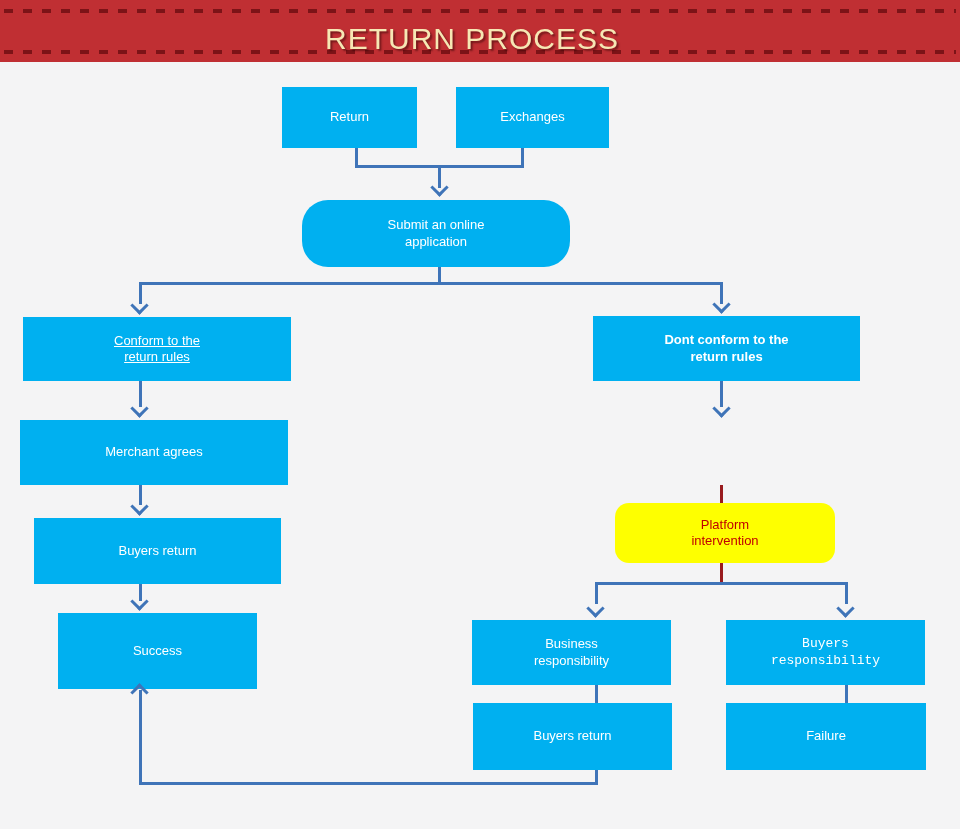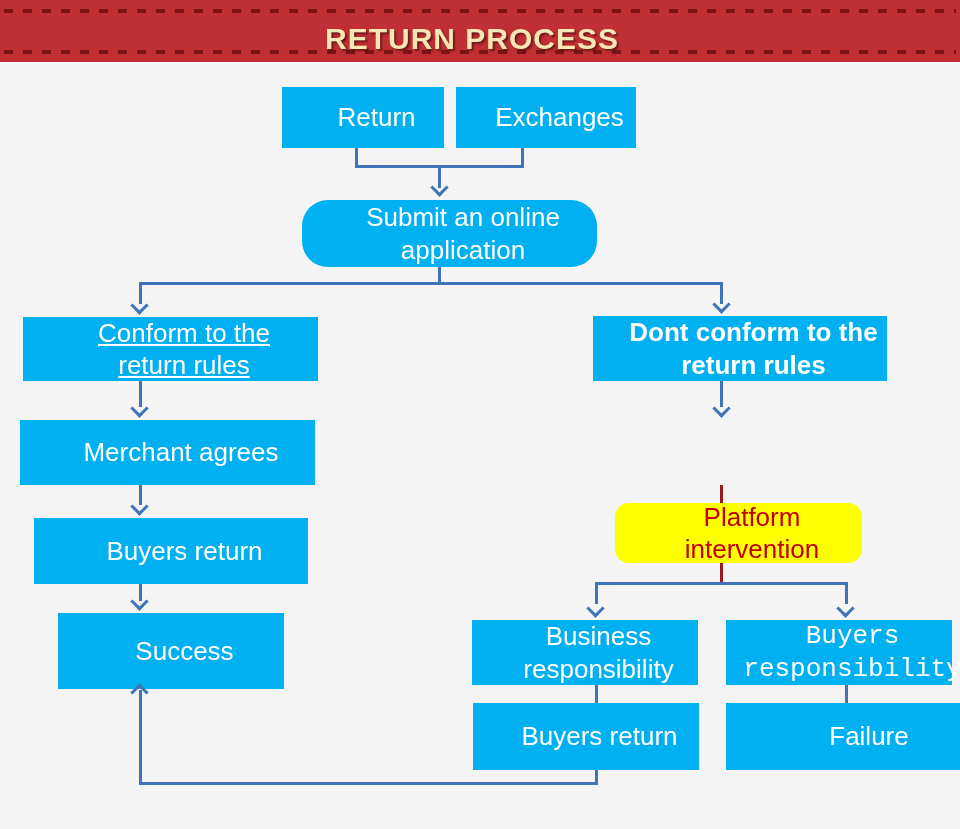--- a/index.html
+++ b/index.html
@@ -19,51 +19,50 @@
   }
   .banner .dash{
     position:absolute;left:4px;right:4px;height:4px;
     background:repeating-linear-gradient(to right,#7C1317 0 9px,transparent 9px 19px);
   }
   .banner .dash.top{top:9px;}
   .banner .dash.bottom{bottom:8px;}
   .banner .title{
     position:absolute;left:0;right:16px;top:0;height:78px;
     display:flex;align-items:center;justify-content:center;
-    color:#F6E7B4;font-size:30px;font-weight:700;letter-spacing:1px;
+    color:#F6E7B4;font-size:30px;font-weight:400;letter-spacing:1px;
     text-shadow:2px 2px 2px rgba(40,0,0,.5);
   }
 
   
   .node{
     position:absolute;
     background:#00B0F0;color:#FFFFFF;
     display:flex;align-items:center;justify-content:center;
-    text-align:center;font-size:26px;line-height:1.25;
+    text-align:center;font-size:13px;line-height:1.25;
     white-space:pre-line;
-    padding-left:27px;
   }
   .node.highlight{
     background:#FEFF00;color:#C00000;border-radius:14px;
   }
 
   #n-return{left:282px;top:87px;width:135px;height:61px;}
   #n-exchanges{left:456px;top:87px;width:153px;height:61px;}
   #n-submit{left:302px;top:200px;width:268px;height:67px;border-radius:26px;}
   #n-conform{left:23px;top:317px;width:268px;height:64px;text-decoration:underline;}
   #n-dontconform{left:593px;top:316px;width:267px;height:65px;font-weight:bold;}
   #n-merchant-agrees{left:20px;top:420px;width:268px;height:65px;}
   #n-merchant-dont{left:592px;top:420px;width:266px;height:65px;}
   #n-buyers-return-left{left:34px;top:518px;width:247px;height:66px;}
   #n-platform{left:615px;top:503px;width:220px;height:60px;}
   #n-success{left:58px;top:613px;width:199px;height:76px;}
   #n-business-resp{left:472px;top:620px;width:199px;height:65px;}
   #n-buyers-resp{left:726px;top:620px;width:199px;height:65px;font-family:Liberation Mono, monospace;}
   #n-buyers-return-right{left:473px;top:703px;width:199px;height:67px;}
-  #n-failure{left:726px;top:703px;width:232px;height:67px;}
+  #n-failure{left:726px;top:703px;width:200px;height:67px;}
 
   
   .line{position:absolute;background:#3F74B8;}
   .line.red{background:#991B1E;}
   .arrow{position:absolute;width:13px;height:13px;border:0 solid #3F74B8;box-sizing:border-box;}
   .arrow.down{border-right-width:3px;border-bottom-width:3px;transform:rotate(45deg);}
   .arrow.up{border-left-width:3px;border-top-width:3px;transform:rotate(45deg);}
 </style>
 </head>
 <body>

